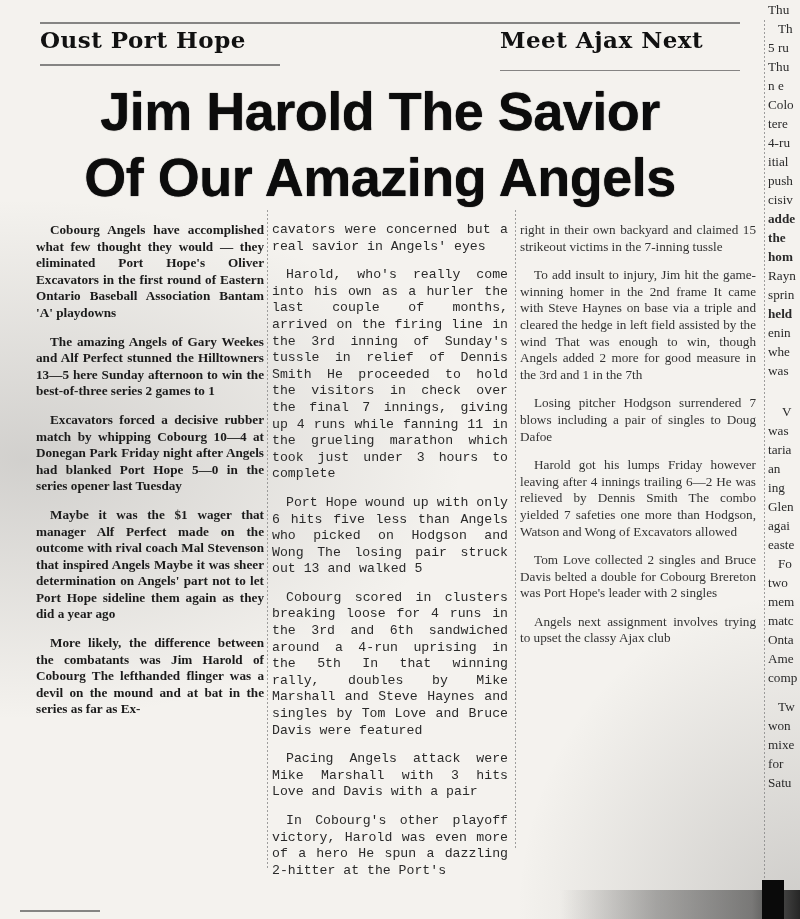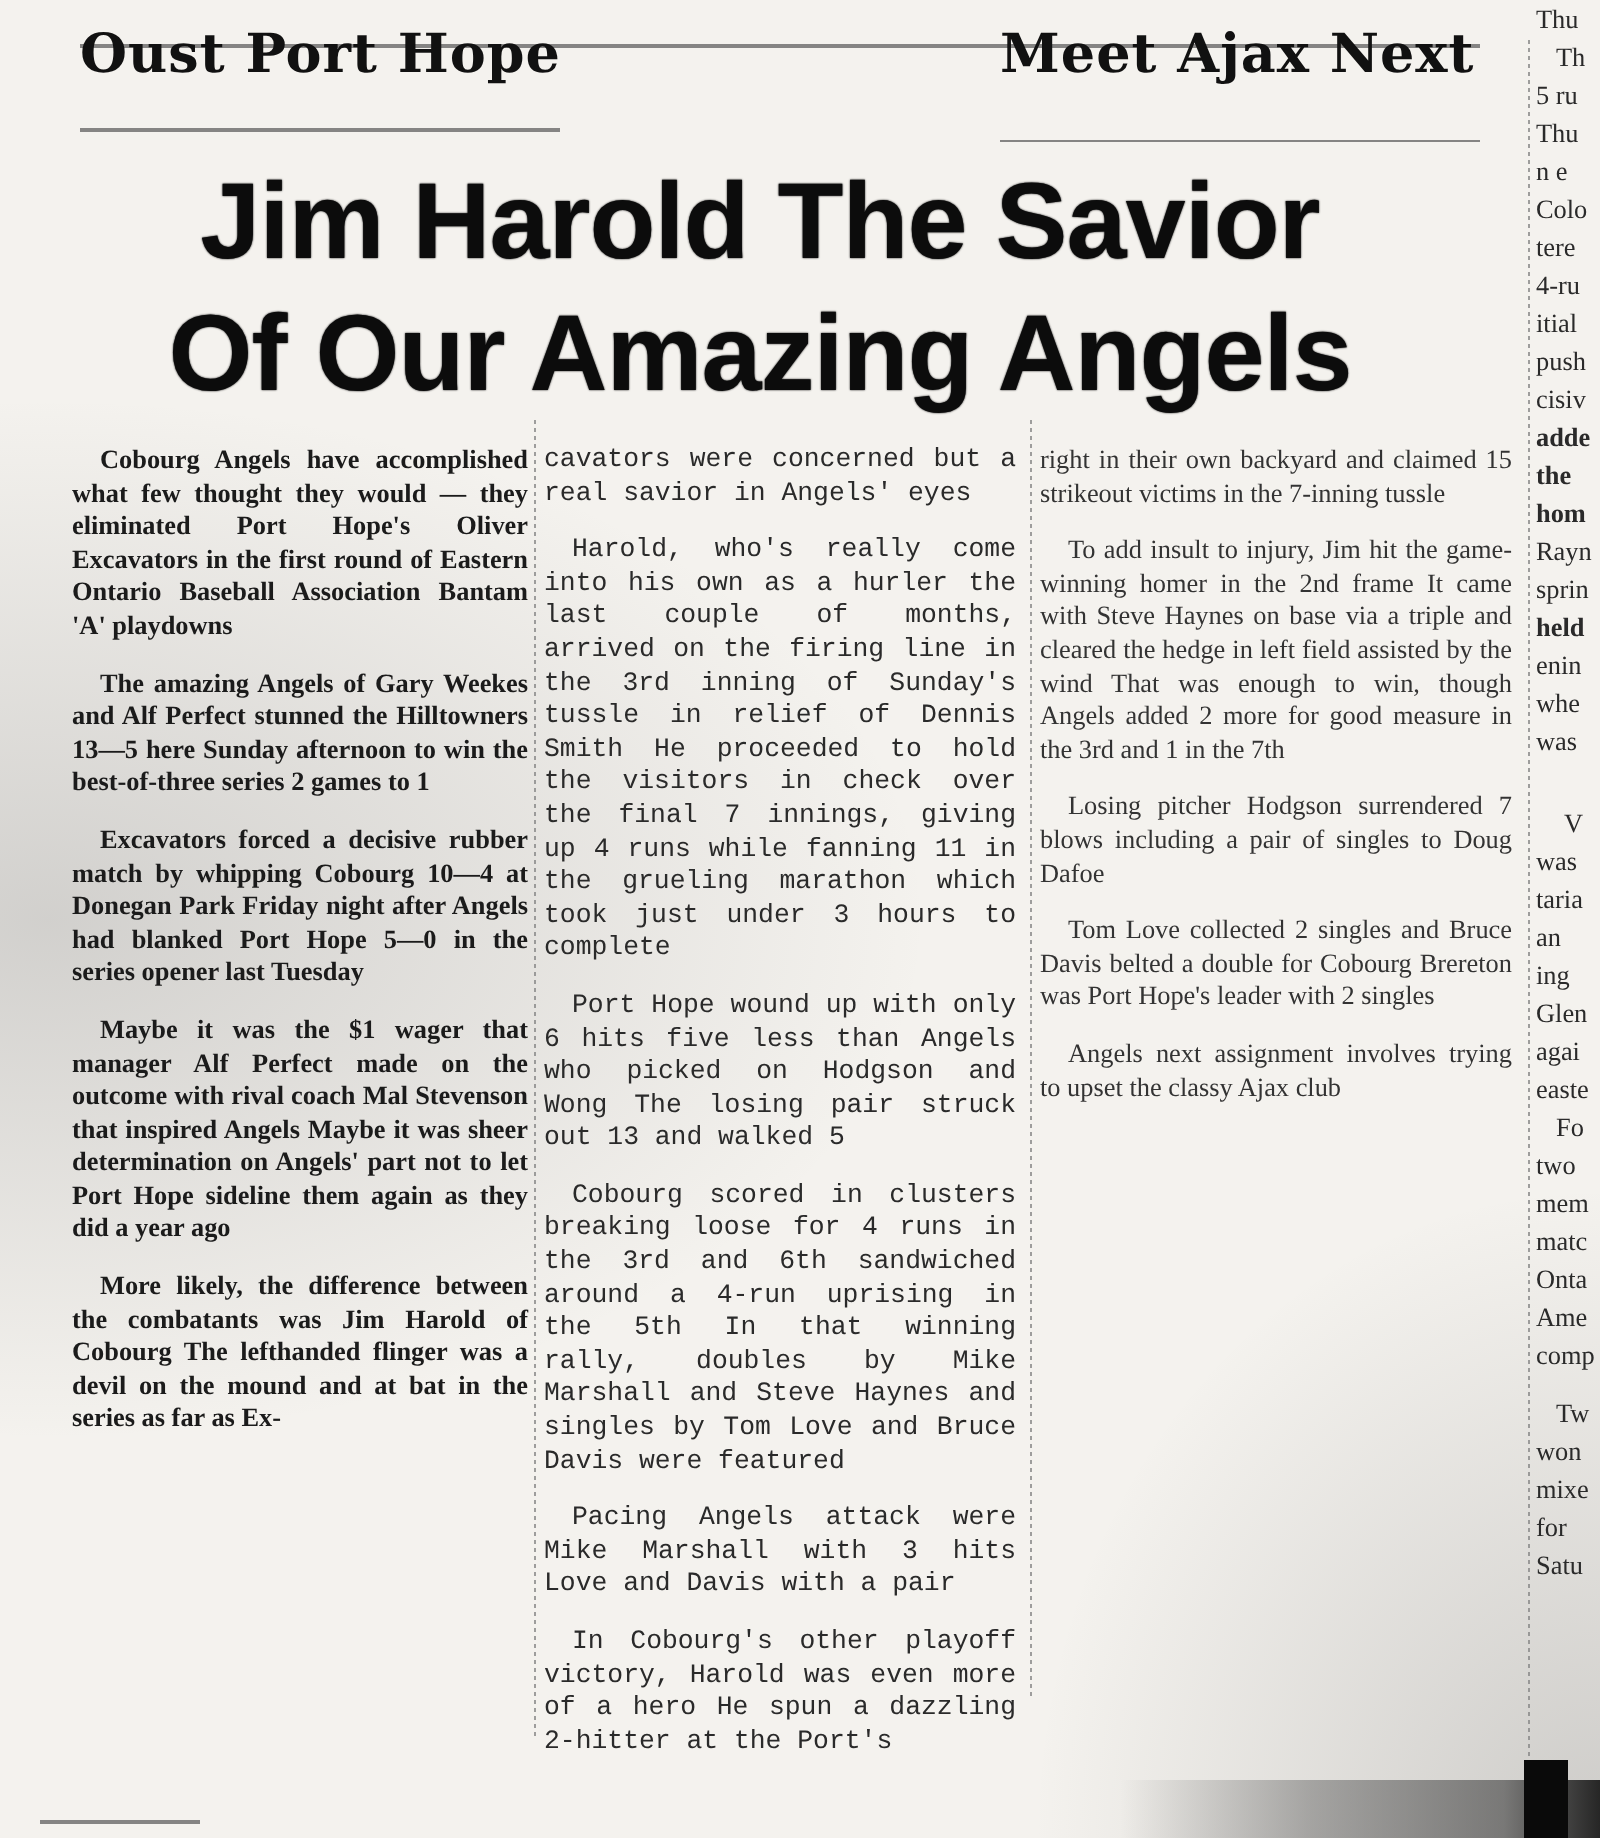--- a/index.html
+++ b/index.html
@@ -25,24 +25,24 @@
         #f4f2ee;
     }
     .rule {
       position: absolute;
       height: 2px;
       background: #555;
       opacity: 0.7;
     }
     .kicker {
       position: absolute;
-      top: 12px;
+      top: 26px;
       font-family: "DejaVu Serif", "Liberation Serif", serif;
       font-weight: bold;
-      font-size: 27px;
+      font-size: 23px;
       letter-spacing: 0.5px;
       color: #111;
       white-space: nowrap;
     }
     .kicker.left { left: 40px; }
     .kicker.right { left: 500px; }
     .headline {
       position: absolute;
       left: 30px;
       width: 700px;
@@ -136,20 +136,21 @@
     <p>Port Hope wound up with only 6 hits five less than Angels who picked on Hodgson and Wong The losing pair struck out 13 and walked 5</p>
     <p>Cobourg scored in clusters breaking loose for 4 runs in the 3rd and 6th sandwiched around a 4-run uprising in the 5th In that winning rally, doubles by Mike Marshall and Steve Haynes and singles by Tom Love and Bruce Davis were featured</p>
     <p>Pacing Angels attack were Mike Marshall with 3 hits Love and Davis with a pair</p>
     <p>In Cobourg's other playoff victory, Harold was even more of a hero He spun a dazzling 2-hitter at the Port's</p>
   </div>
 
   <div class="col col3">
     <p class="cont">right in their own backyard and claimed 15 strikeout victims in the 7-inning tussle</p>
     <p>To add insult to injury, Jim hit the game-winning homer in the 2nd frame It came with Steve Haynes on base via a triple and cleared the hedge in left field assisted by the wind That was enough to win, though Angels added 2 more for good measure in the 3rd and 1 in the 7th</p>
     <p>Losing pitcher Hodgson surrendered 7 blows including a pair of singles to Doug Dafoe</p>
+    <p>Harold got his lumps Friday however leaving after 4 innings trailing 6—2 He was relieved by Dennis Smith The combo yielded 7 safeties one more than Hodgson, Watson and Wong of Excavators allowed</p>
     <p>Tom Love collected 2 singles and Bruce Davis belted a double for Cobourg Brereton was Port Hope's leader with 2 singles</p>
     <p>Angels next assignment involves trying to upset the classy Ajax club</p>
   </div>
 
   <div class="col col4">
     <span class="frag">Thu</span>
     <span class="frag" style="padding-left:10px;">Th</span>
     <span class="frag">5 ru</span>
     <span class="frag">Thu</span>
     <span class="frag">n e</span>

